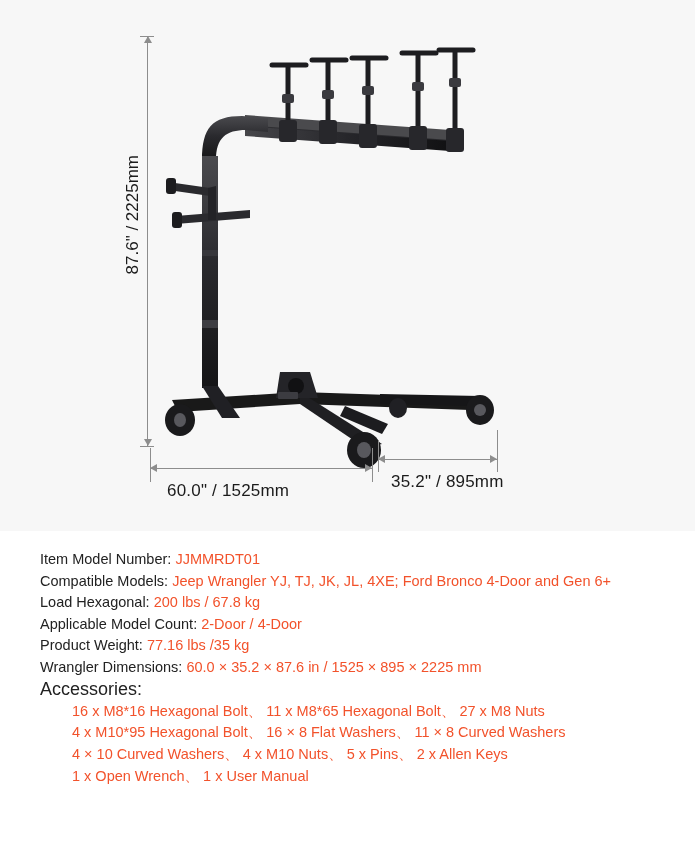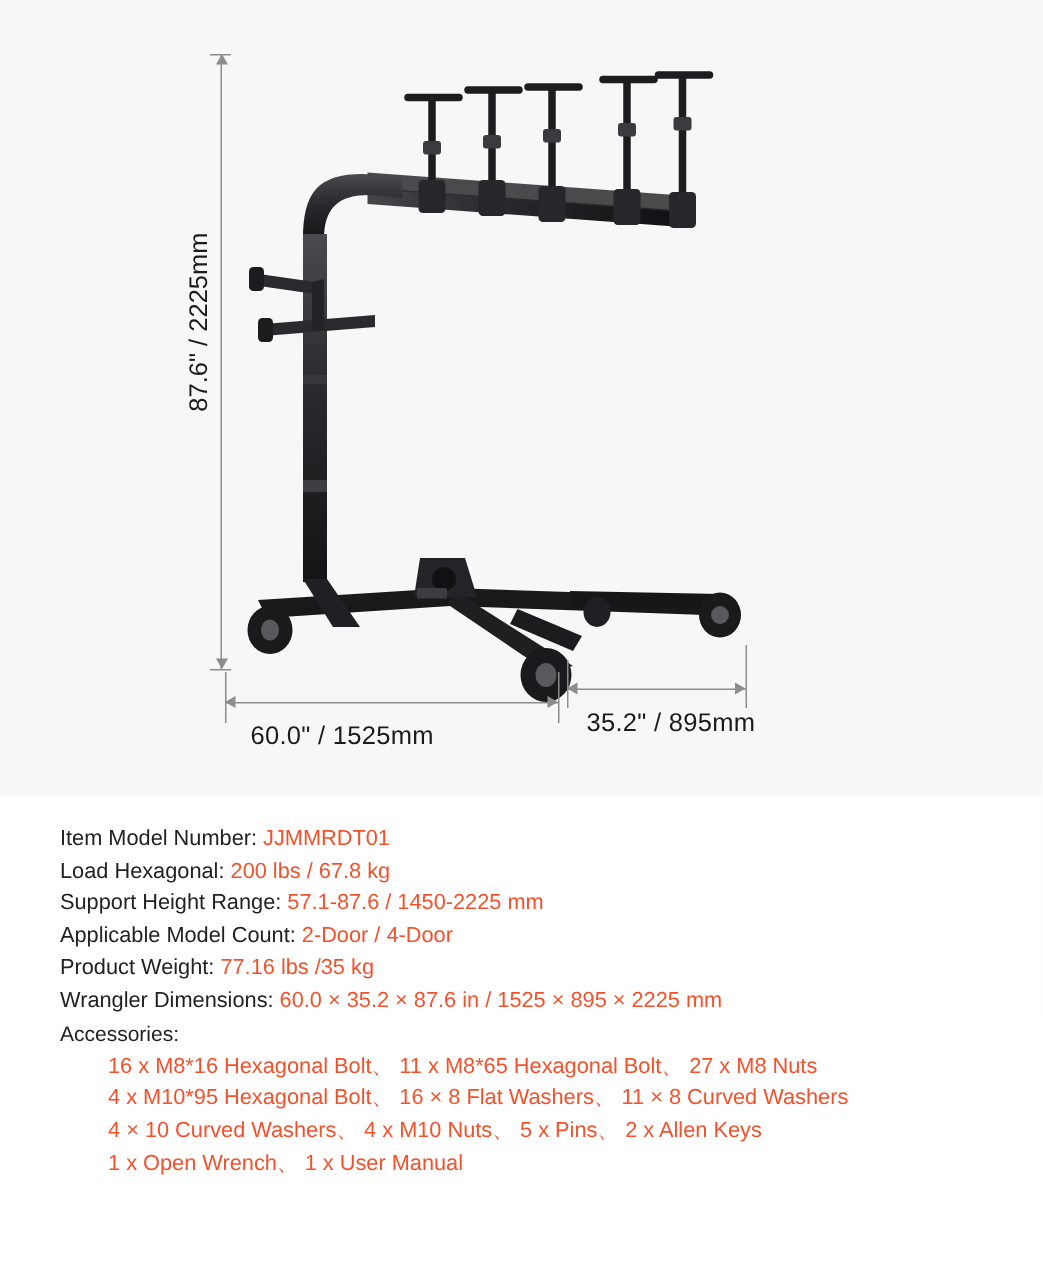--- a/index.html
+++ b/index.html
@@ -111,21 +111,21 @@
   .spec-row {
     font-size: 14.5px;
     line-height: 21.5px;
     color: #222222;
     white-space: nowrap;
   }
   .spec-label { color: #222222; }
   .spec-value { color: #f2522b; }
 
   .acc-head {
-    font-size: 14px;
+    font-size: 18px;
     line-height: 21.5px;
     color: #222222;
     margin-top: 1px;
   }
   .acc-line {
     font-size: 14.5px;
     line-height: 21.7px;
     color: #f2522b;
     white-space: nowrap;
     margin-left: 32px;
@@ -255,26 +255,26 @@
   </div>
 
   <div class="specs-panel">
     <ul class="spec-list">
 
       <li class="spec-row">
         <span class="spec-label">Item Model Number:</span>
         <span class="spec-value">JJMMRDT01</span>
       </li>
       <li class="spec-row">
+        <span class="spec-label">Compatible Models:</span>
+        <span class="spec-value">Jeep Wrangler YJ, TJ, JK, JL, 4XE; Ford Bronco 4-Door and Gen 6+</span>
+      </li>
+      <li class="spec-row">
         <span class="spec-label">Load Hexagonal:</span>
         <span class="spec-value">200 lbs / 67.8 kg</span>
-      </li>
-      <li class="spec-row">
-        <span class="spec-label">Support Height Range:</span>
-        <span class="spec-value">57.1-87.6 / 1450-2225 mm</span>
       </li>
       <li class="spec-row">
         <span class="spec-label">Applicable Model Count:</span>
         <span class="spec-value">2-Door / 4-Door</span>
       </li>
       <li class="spec-row">
         <span class="spec-label">Product Weight:</span>
         <span class="spec-value">77.16 lbs /35 kg</span>
       </li>
       <li class="spec-row">

